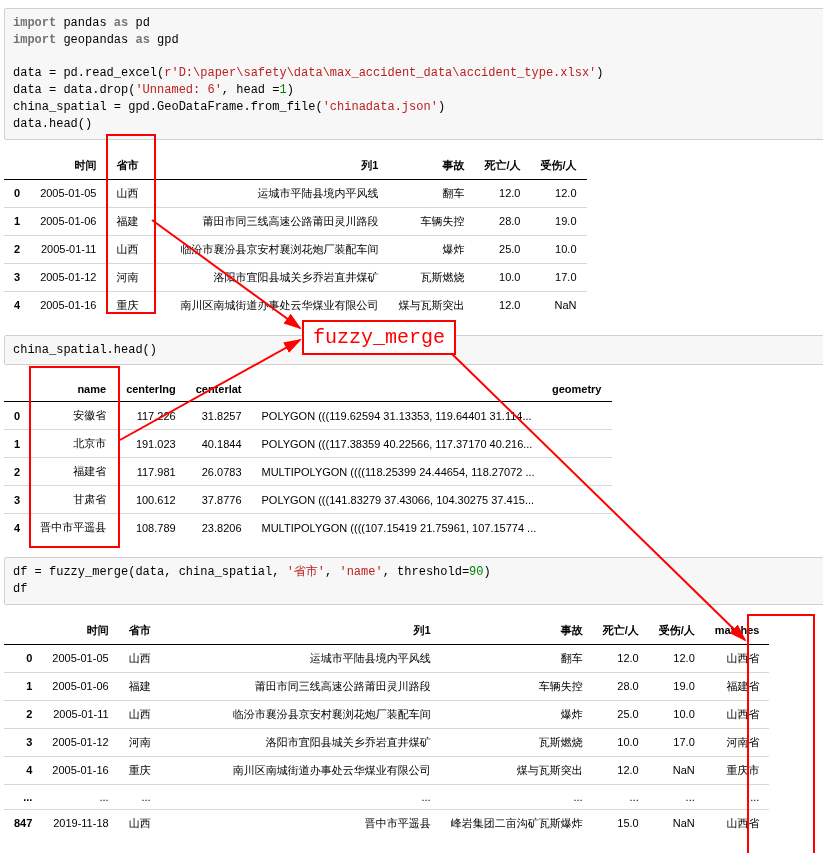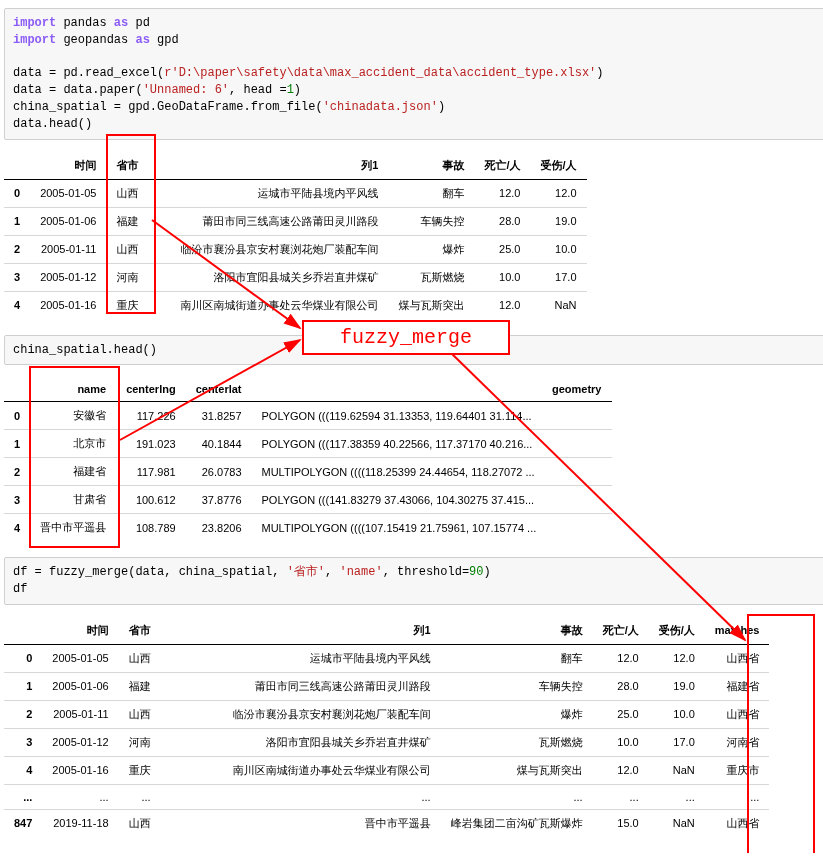--- a/index.html
+++ b/index.html
@@ -16,21 +16,21 @@
     background: #f7f7f7;
     border: 1px solid #cfcfcf;
     border-radius: 2px;
     padding: 6px 8px;
     margin: 4px 0 8px 0;
     font-family: Consolas, "Courier New", monospace;
     font-size: 12px;
     line-height: 1.4;
     white-space: pre;
   }
-  .kw { color: #8b5cf6; font-weight: bold; }
+  .kw { color: #737373; font-weight: bold; }
   .str { color: #BA2121; }
   .num { color: #008000; }
   .outcell { padding: 4px 0 12px 0; }
   table.df {
     border-collapse: collapse;
     font-size: 11px;
   }
   table.df th, table.df td {
     border: none;
     padding: 6px 10px;
@@ -55,41 +55,41 @@
     border: 2px solid #ff0000;
     pointer-events: none;
     z-index: 50;
   }
   .fuzzy-label {
     position: absolute;
     border: 2px solid #ff0000;
     color: #ff0000;
     font-family: Consolas, "Courier New", monospace;
     font-size: 20px;
-    padding: 4px 36px;
+    padding: 4px 9px;
     background: #fff;
     z-index: 60;
     pointer-events: none;
   }
   svg.overlay {
     position: absolute;
     top: 0; left: 0;
     width: 823px; height: 859px;
     pointer-events: none;
     z-index: 55;
   }
 </style>
 </head>
 <body>
 
 <div class="codecell"><span class="kw">import</span><span> pandas </span><span class="kw">as</span><span> pd</span>
 <span class="kw">import</span><span> geopandas </span><span class="kw">as</span><span> gpd</span>
 
 <span>data = pd.read_excel(</span><span class="str">r</span><span class="str">'D:\paper\safety\data\max_accident_data\accident_type.xlsx'</span><span>)</span>
-<span>data = data.paper(</span><span class="str">'Unnamed: 6'</span><span>, head =</span><span class="num">1</span><span>)</span>
+<span>data = data.drop(</span><span class="str">'Unnamed: 6'</span><span>, head =</span><span class="num">1</span><span>)</span>
 <span>china_spatial = gpd.GeoDataFrame.from_file(</span><span class="str">'chinadata.json'</span><span>)</span>
 <span>data.head()</span></div>
 
 <div class="outcell">
 <table class="df">
 <thead>
         <tr>
   <th></th>
   <th>时间</th>
   <th>省市</th>

